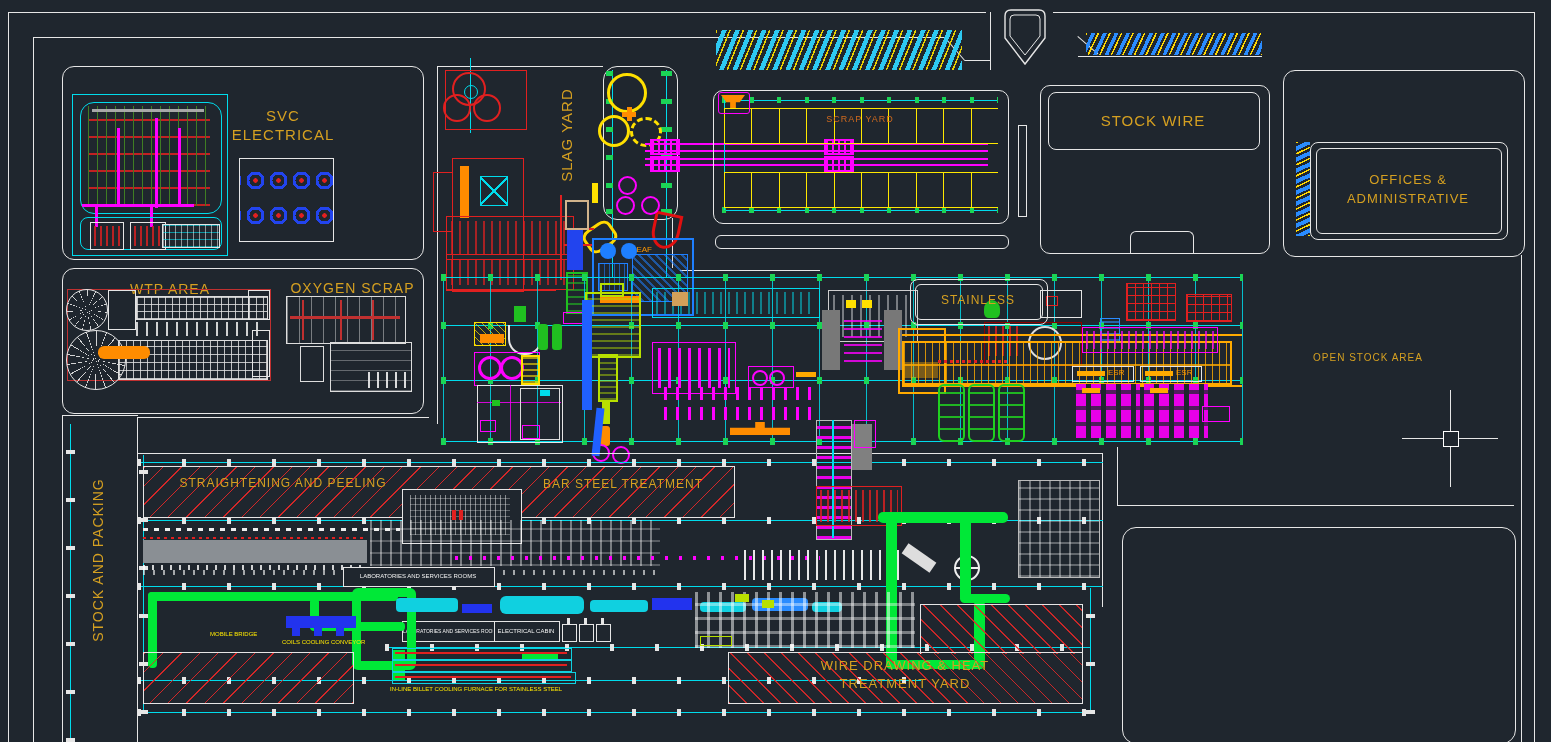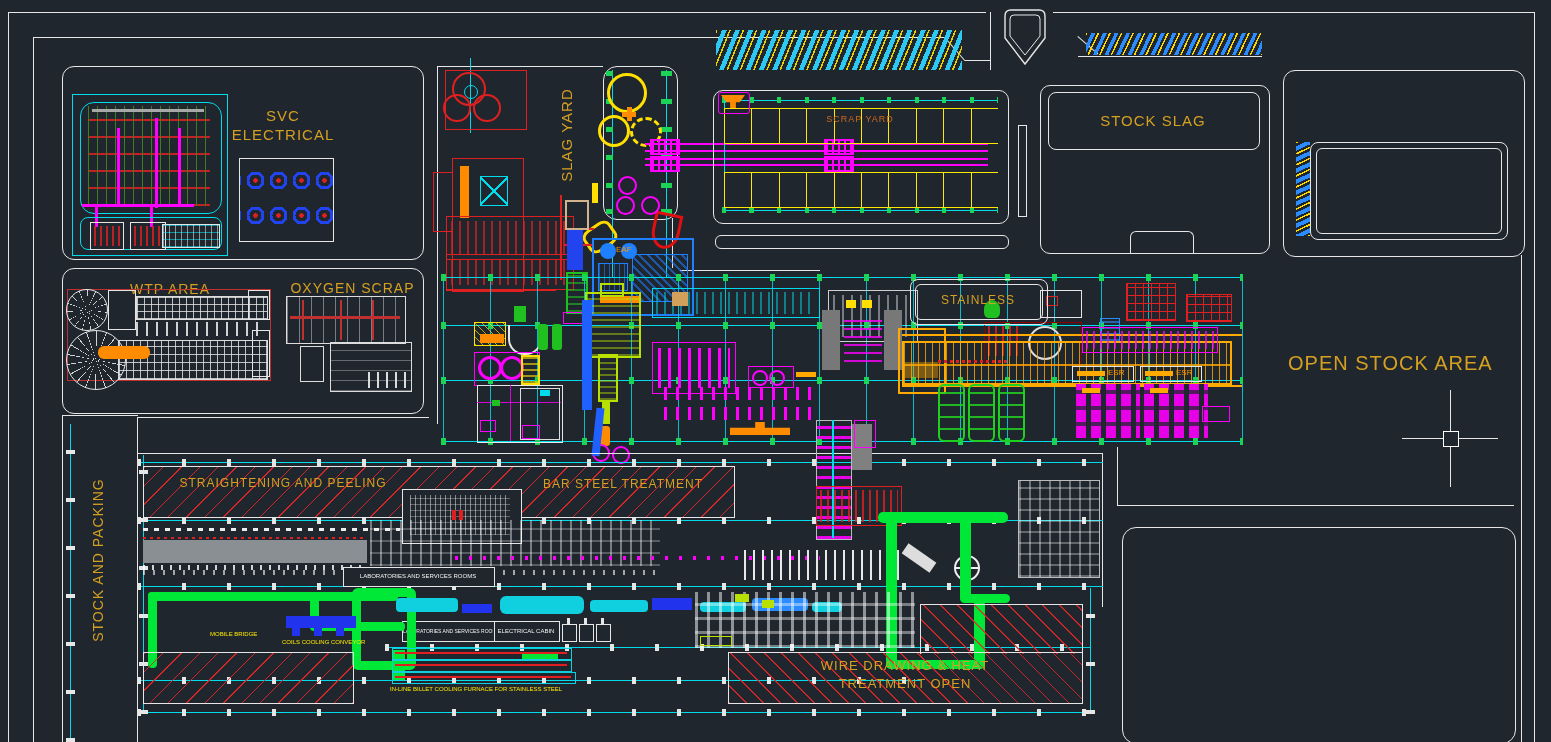--- a/index.html
+++ b/index.html
@@ -147,45 +147,49 @@
   <div class="a" style="left:567px;top:230px;width:16px;height:40px;background:#2244ee;"></div>
   <div class="a" style="left:566px;top:272px;width:18px;height:38px;border:2px solid #20c020;background:repeating-linear-gradient(0deg,rgba(32,192,32,.6) 0 2px,transparent 2px 7px);"></div>
   <div class="a" style="left:563px;top:312px;width:22px;height:10px;border:1px solid #ff00ff;"></div>
 
   <div class="a" style="left:592px;top:238px;width:98px;height:74px;border:2px solid #1e7fff;"></div>
   <div class="a" style="left:600px;top:243px;width:16px;height:16px;background:#1e7fff;border-radius:50%;"></div>
   <div class="a" style="left:621px;top:243px;width:16px;height:16px;background:#1e7fff;border-radius:50%;"></div>
   <div class="a" style="left:598px;top:263px;width:28px;height:26px;border:1px solid #1e7fff;background:repeating-linear-gradient(90deg,rgba(30,127,255,.6) 0 1px,transparent 1px 5px);"></div>
   <div class="a" style="left:632px;top:254px;width:54px;height:46px;border:1px solid #1e7fff;background:repeating-linear-gradient(45deg,rgba(30,127,255,.55) 0 2px,transparent 2px 6px);"></div>
   <div class="a" style="left:600px;top:296px;width:40px;height:7px;background:#ff8c00;"></div>
-  <div class="a org" style="left:616px;top:245px;width:36px;font-size:8px;text-align:left;">EAF</div>
+  <div class="a org" style="left:616px;top:245px;width:36px;font-size:8px;text-align:right;">EAF</div>
 
   <div class="a" style="left:713px;top:90px;width:294px;height:132px;border:1px solid #e6e6e6;border-radius:10px;"></div>
   <div class="a cl" style="left:722px;top:100px;width:276px;height:1px;"></div>
   <div class="a cl" style="left:722px;top:210px;width:276px;height:1px;"></div>
   <div class="a" style="left:722px;top:97px;width:276px;height:6px;background:repeating-linear-gradient(90deg,#1bd455 0 4px,transparent 4px 27.5px);"></div>
   <div class="a" style="left:722px;top:207px;width:276px;height:6px;background:repeating-linear-gradient(90deg,#1bd455 0 4px,transparent 4px 27.5px);"></div>
   <div class="a cl" style="left:724px;top:100px;width:1px;height:110px;"></div>
   <div class="a" style="left:724px;top:108px;width:274px;height:34px;border-top:1px solid #ffe800;border-bottom:1px solid #ffe800;background:repeating-linear-gradient(90deg,#ffe800 0 1px,transparent 1px 27.4px);"></div>
   <div class="a" style="left:724px;top:172px;width:274px;height:34px;border-top:1px solid #ffe800;border-bottom:1px solid #ffe800;background:repeating-linear-gradient(90deg,#ffe800 0 1px,transparent 1px 27.4px);"></div>
   <div class="a" style="left:718px;top:92px;width:30px;height:20px;border:1px solid #ff00ff;border-radius:3px;"></div>
   <div class="a" style="left:721px;top:95px;width:24px;height:13px;background:#ff8c00;clip-path:polygon(0 0,100% 0,78% 55%,62% 55%,62% 100%,38% 100%,38% 55%,22% 55%);"></div>
   <div class="a" style="left:810px;top:114px;width:100px;font-size:9px;color:#cf6a1e;text-align:center;letter-spacing:1px;white-space:nowrap;">SCRAP YARD</div>
   <div class="a" style="left:715px;top:235px;width:292px;height:12px;border:1px solid #e6e6e6;border-radius:6px;"></div>
   <div class="a" style="left:1018px;top:125px;width:7px;height:90px;border:1px solid #e6e6e6;"></div>
 
   <div class="a" style="left:1040px;top:85px;width:228px;height:167px;border:1px solid #e6e6e6;border-radius:10px;"></div>
   <div class="a" style="left:1130px;top:231px;width:62px;height:21px;background:#1f262e;border:1px solid #e6e6e6;border-bottom:none;border-radius:6px 6px 0 0;"></div>
   <div class="a" style="left:1048px;top:92px;width:210px;height:56px;border:1px solid #e6e6e6;border-radius:8px;"></div>
-  <div class="a gold" style="left:1048px;top:112px;width:210px;font-size:15px;">STOCK SLAG</div>
+  <div class="a gold" style="left:1048px;top:112px;width:210px;font-size:15px;">STOCK WIRE</div>
 
   <div class="a" style="left:1283px;top:70px;width:240px;height:185px;border:1px solid #e6e6e6;border-radius:12px;"></div>
   <div class="a" style="left:1310px;top:142px;width:196px;height:96px;border:1px solid #e6e6e6;border-radius:8px;"></div>
   <div class="a" style="left:1316px;top:148px;width:184px;height:84px;border:1px solid #e6e6e6;border-radius:6px;"></div>
   <div class="a" style="left:1296px;top:142px;width:14px;height:94px;background:repeating-linear-gradient(155deg,#ffd800 0 1.5px,transparent 1.5px 4px,#2a8cff 4px 8px,transparent 8px 10px);"></div>
+  <div class="a gold" style="left:1316px;top:170px;width:184px;font-size:13px;line-height:19px;">
+    <div>OFFICES &amp;</div>
+    <div>ADMINISTRATIVE</div>
+  </div>
 
   <div class="a" style="left:443px;top:277px;width:800px;height:166px;background:repeating-linear-gradient(90deg,rgba(0,216,232,.85) 0 1px,transparent 1px 47px);"></div>
   <div class="a cl" style="left:443px;top:277px;width:800px;height:1px;"></div>
   <div class="a gtick" style="left:441px;top:274px;width:802px;height:7px;"></div>
   <div class="a cl" style="left:443px;top:325px;width:800px;height:1px;"></div>
   <div class="a gtick" style="left:441px;top:322px;width:802px;height:7px;"></div>
   <div class="a cl" style="left:443px;top:380px;width:800px;height:1px;"></div>
   <div class="a gtick" style="left:441px;top:377px;width:802px;height:7px;"></div>
   <div class="a cl" style="left:443px;top:441px;width:800px;height:1px;"></div>
   <div class="a gtick" style="left:441px;top:438px;width:802px;height:7px;"></div>
@@ -266,21 +270,21 @@
   <div class="a org" style="left:1176px;top:368px;width:24px;font-size:8px;">ESR</div>
   <div class="a" style="left:1076px;top:384px;width:64px;height:54px;background:#e800e8;background-image:repeating-linear-gradient(90deg,transparent 0 10px,#1f262e 10px 15px),repeating-linear-gradient(0deg,transparent 0 12px,rgba(31,38,46,.75) 12px 16px);"></div>
   <div class="a" style="left:1144px;top:384px;width:64px;height:54px;background:#e800e8;background-image:repeating-linear-gradient(90deg,transparent 0 10px,#1f262e 10px 15px),repeating-linear-gradient(0deg,transparent 0 12px,rgba(31,38,46,.75) 12px 16px);"></div>
   <div class="a" style="left:1082px;top:388px;width:18px;height:5px;background:#ffaa00;"></div>
   <div class="a" style="left:1150px;top:388px;width:18px;height:5px;background:#ffaa00;"></div>
   <div class="a" style="left:1202px;top:406px;width:26px;height:14px;border:1px solid #ff00ff;"></div>
   <div class="a" style="left:938px;top:384px;width:23px;height:54px;border:2px solid #20d020;border-radius:6px;background:repeating-linear-gradient(0deg,transparent 0 10px,rgba(32,208,32,.85) 10px 12px);"></div>
   <div class="a" style="left:968px;top:384px;width:23px;height:54px;border:2px solid #20d020;border-radius:6px;background:repeating-linear-gradient(0deg,transparent 0 10px,rgba(32,208,32,.85) 10px 12px);"></div>
   <div class="a" style="left:998px;top:384px;width:23px;height:54px;border:2px solid #20d020;border-radius:6px;background:repeating-linear-gradient(0deg,transparent 0 10px,rgba(32,208,32,.85) 10px 12px);"></div>
 
-  <div class="a gold" style="left:1288px;top:352px;width:160px;font-size:20px;">OPEN STOCK AREA</div>
+  <div class="a gold" style="left:1288px;top:352px;width:160px;font-size:10px;">OPEN STOCK AREA</div>
   <div class="a wl" style="left:1117px;top:447px;width:1px;height:58px;"></div>
   <div class="a wl" style="left:1117px;top:505px;width:397px;height:1px;"></div>
   <div class="a" style="left:1122px;top:527px;width:392px;height:215px;border:1px solid #e6e6e6;border-radius:14px;"></div>
 
   <div class="a wl" style="left:1402px;top:438px;width:96px;height:1px;"></div>
   <div class="a wl" style="left:1450px;top:390px;width:1px;height:97px;"></div>
   <div class="a" style="left:1443px;top:431px;width:14px;height:14px;border:1px solid #fff;background:#1f262e;"></div>
 
   <div class="a wl" style="left:62px;top:415px;width:1px;height:327px;"></div>
   <div class="a wl" style="left:62px;top:415px;width:76px;height:1px;"></div>
@@ -388,15 +392,15 @@
 
   <div class="a" style="left:695px;top:592px;width:220px;height:56px;background:repeating-linear-gradient(90deg,rgba(255,255,255,.5) 0 3px,transparent 3px 12px),repeating-linear-gradient(0deg,rgba(255,255,255,.4) 0 3px,transparent 3px 14px);"></div>
   <div class="a" style="left:735px;top:594px;width:14px;height:8px;background:#b8e000;"></div>
   <div class="a" style="left:762px;top:600px;width:12px;height:8px;background:#b8e000;"></div>
   <div class="a" style="left:700px;top:636px;width:30px;height:8px;border:1px solid #b8e000;"></div>
 
   <div class="a hA" style="left:143px;top:652px;width:209px;height:50px;border:1px solid #e6e6e6;"></div>
   <div class="a hB" style="left:920px;top:604px;width:161px;height:49px;border:1px solid #e6e6e6;border-bottom:none;"></div>
   <div class="a hB" style="left:728px;top:652px;width:353px;height:50px;border:1px solid #e6e6e6;"></div>
   <div class="a gold" style="left:775px;top:658px;width:260px;font-size:13px;">WIRE DRAWING &amp; HEAT</div>
-  <div class="a gold" style="left:775px;top:676px;width:260px;font-size:13px;">TREATMENT OPEN</div>
+  <div class="a gold" style="left:775px;top:676px;width:260px;font-size:13px;">TREATMENT YARD</div>
 
 </div>
 
 </body></html>

